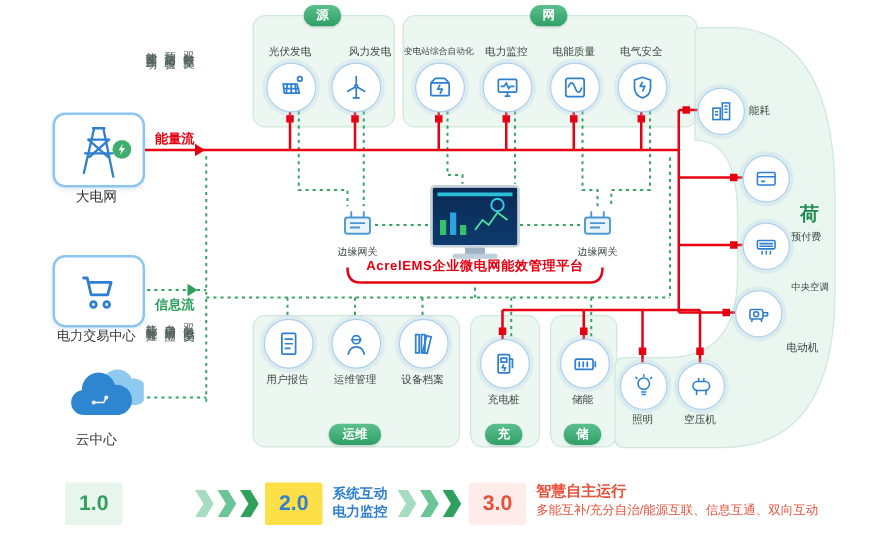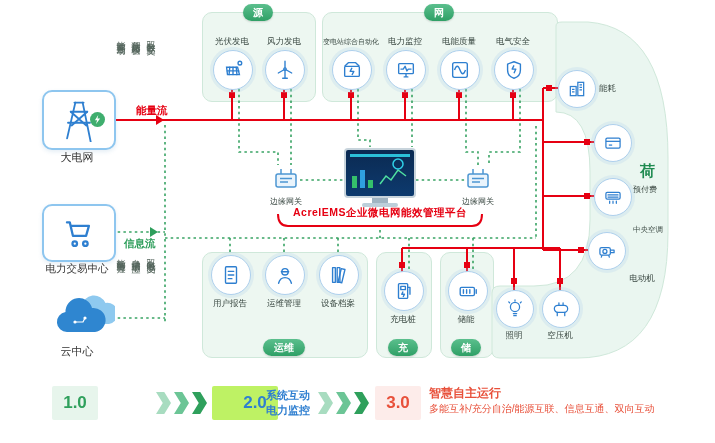--- a/index.html
+++ b/index.html
@@ -167,34 +167,34 @@
     <span>双向数据交互</span>
     <span>预测结果校验</span>
     <span>能量调度互动</span>
   </div>
   <div class="vnotes" style="left:112px;top:252px;height:80px;">
     <span>双向电能交易</span>
     <span>自动需求响应</span>
     <span>能量智能管控</span>
   </div>
 
-  <div class="flowlab" style="left:124px;top:104px;color:#e60012;margin-left:12px;">能量流</div>
+  <div class="flowlab" style="left:124px;top:104px;color:#e60012;">能量流</div>
   <div class="arrow-r" style="left:156px;top:115px;border-left:8px solid #e60012;"></div>
   <div class="flowlab" style="left:124px;top:237px;color:#2e9e5b;">信息流</div>
   <div class="arrow-r" style="left:150px;top:227px;border-left:8px solid #2e9e5b;"></div>
 
   <div class="ilabel" style="left:200px;top:36px;width:64px;">光伏发电</div>
   <div class="node" style="left:213px;top:50px;">
     <svg class="ic" width="22" height="22" viewBox="0 0 24 24" fill="none" stroke="#2e7fd0" stroke-width="1.5" stroke-linecap="round">
       <path d="M5 9h12l2 8H6z"></path>
         <path d="M8.5 9l-.8 8M12 9v8M15.5 9l.8 8M5.8 13h12.6"></path>
         <circle cx="19.5" cy="4.5" r="2"></circle>
     </svg>
   </div>
-  <div class="ilabel" style="left:252px;top:36px;width:64px;">风力发电</div>
+  <div class="ilabel" style="left:264px;top:36px;width:64px;">风力发电</div>
   <div class="node" style="left:265px;top:50px;">
     <svg class="ic" width="22" height="22" viewBox="0 0 24 24" fill="none" stroke="#2e7fd0" stroke-width="1.5" stroke-linecap="round">
       <path d="M12 21v-8.5"></path>
         <path d="M9.5 21h5"></path>
         <circle cx="12" cy="11" r="1.3"></circle>
       <path d="M12 9.7V2.5M13.1 11.7l6.2 3.6M10.9 11.7l-6.2 3.6"></path>
     </svg>
   </div>
 
   <div class="ilabel tiny" style="left:319px;top:37px;width:64px;">变电站综合自动化</div>
@@ -356,21 +356,21 @@
         <path d="M7 10.5v4M10.5 10.5v4M14 10.5v4"></path>
     </svg>
   </div>
   <div class="ilabel" style="left:438px;top:314px;width:56px;">储能</div>
 
   <div class="badge" style="left:52px;top:386px;background:#e7f5ec;color:#2fa05c;">1.0</div>
   <div class="chevset" style="left:156px;top:392px;">
     <span class="chev" style="background:#a8dcc0;"></span><span class="chev" style="background:#6cc596;"></span><span class="chev" style="background:#2fa05c;"></span>
   </div>
 
-  <div class="badge" style="left:212px;top:386px;background:#bef264;color:#2f7fd0;padding-left:20px;">2.0</div>
+  <div class="badge" style="left:212px;top:386px;background:#fde047;color:#2f7fd0;">2.0</div>
   <div class="leg-text" style="left:266px;top:388px;color:#2f7fd0;">
     <div>系统互动</div>
     <div>电力监控</div>
   </div>
   <div class="chevset" style="left:318px;top:392px;">
     <span class="chev" style="background:#a8dcc0;"></span><span class="chev" style="background:#6cc596;"></span><span class="chev" style="background:#2fa05c;"></span>
   </div>
 
   <div class="badge" style="left:375px;top:386px;background:#fdecea;color:#e8503a;">3.0</div>
   <div class="leg-text" style="left:429px;top:386px;color:#e8503a;">

